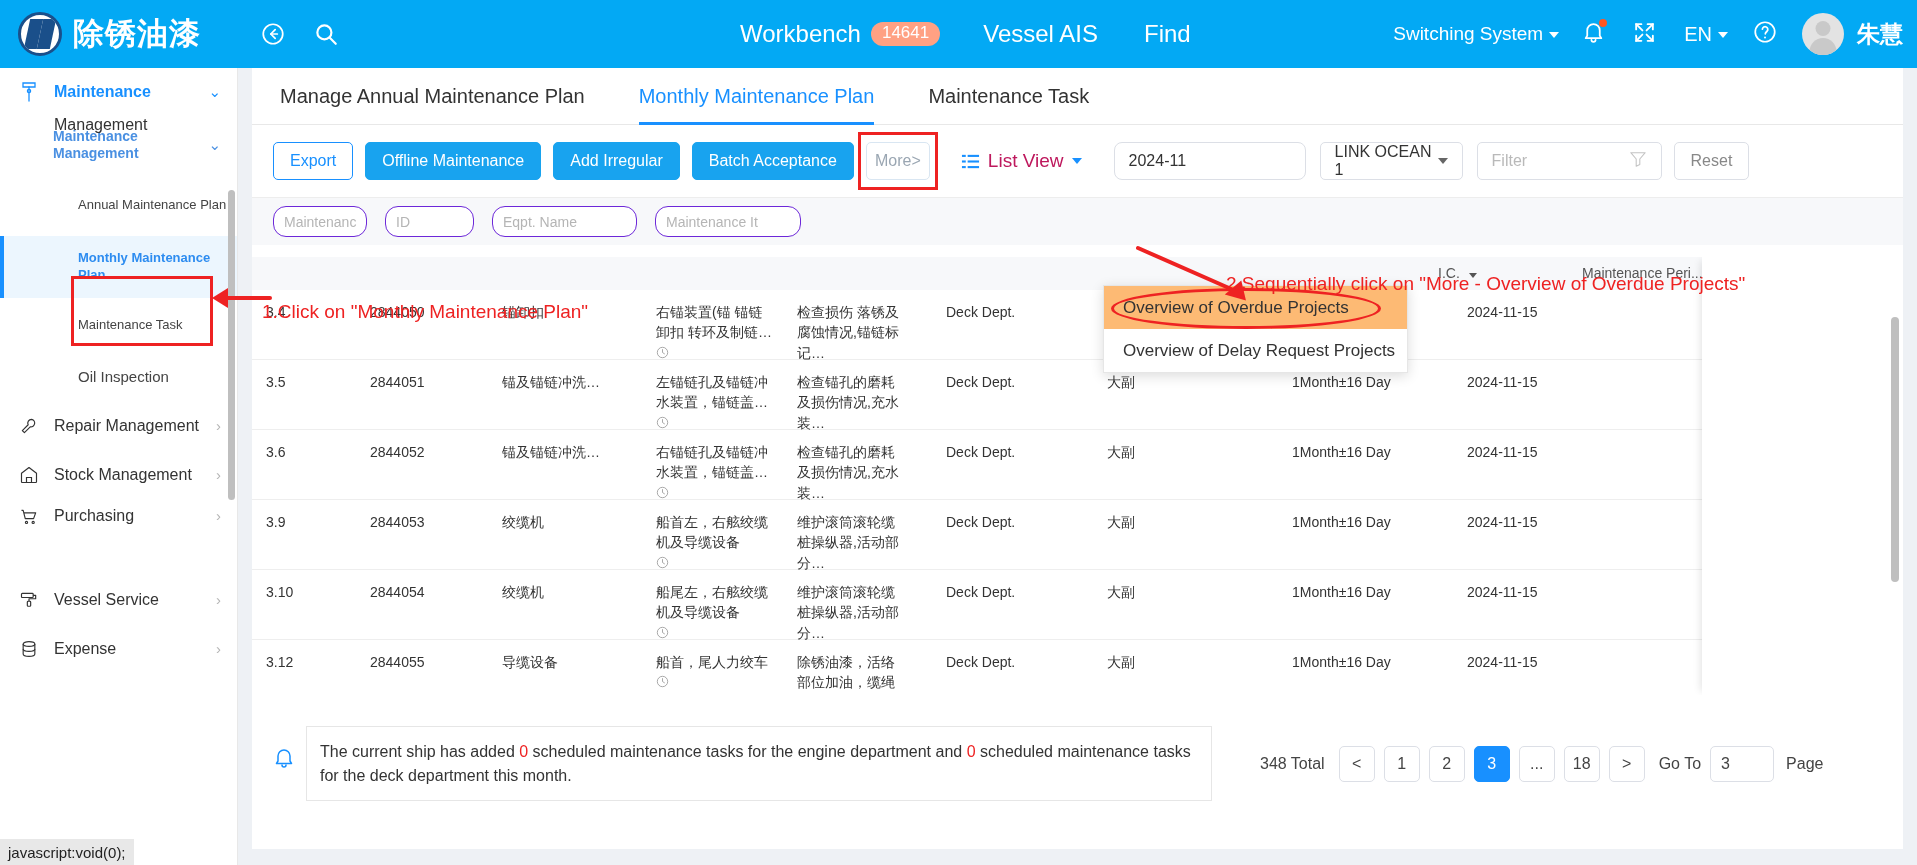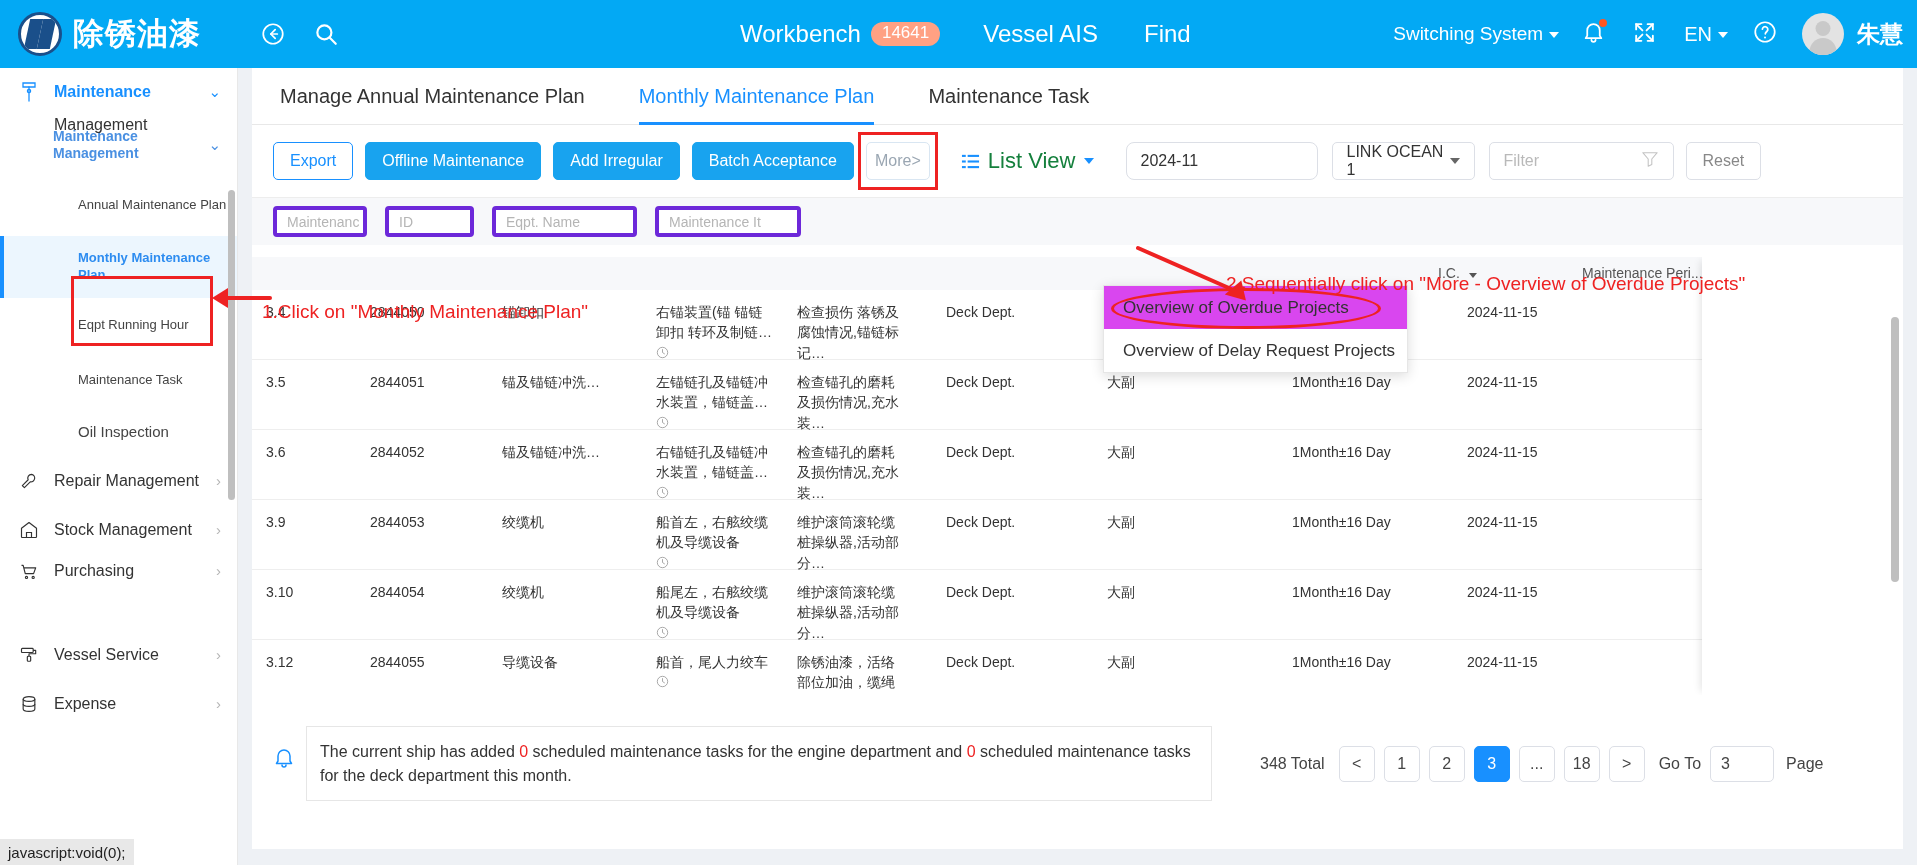--- a/index.html
+++ b/index.html
@@ -204,21 +204,21 @@
   .btn-ghost { background: #fff; border: 1px solid #d9e6f2; color: #9aa6b2; }
   #more-btn-wrap { position: relative; flex: none; margin-right: 12px; }
   #more-btn { margin-right: 0; width: 64px; }
   #more-hl {
     position: absolute; left: -8px; top: -10px; width: 80px; height: 58px;
     border: 3px solid #ee2222; pointer-events: none;
   }
 
   #listview-btn {
     display: flex; align-items: center; margin-left: 19px; cursor: pointer;
-    color: #15803d; font-size: 22px; white-space: nowrap; flex: none;
+    color: #be185d; font-size: 19px; white-space: nowrap; flex: none;
   }
   #listview-icon { margin-right: 8px; display: flex; }
   #listview-caret {
     width: 0; height: 0; margin-left: 8px;
     border-left: 5px solid transparent; border-right: 5px solid transparent;
     border-top: 6px solid #1890ff;
   }
 
   .tb-input {
     height: 38px; border: 1px solid #dcdfe6; border-radius: 5px;
@@ -246,33 +246,33 @@
   
   #more-menu {
     position: absolute; left: 865px; top: 217px; width: 305px;
     background: #fff; border: 1px solid #e6e6e6;
     box-shadow: 0 3px 12px rgba(0,0,0,.14); z-index: 40;
   }
   .menu-item {
     height: 43px; display: flex; align-items: center; padding-left: 19px;
     font-size: 17px; color: #333; cursor: pointer; white-space: nowrap;
   }
-  #menu-overdue { background: #d946ef; }
+  #menu-overdue { background: #fdba74; }
   #menu-ellipse {
     position: absolute; left: 7px; top: 2px; width: 270px; height: 41px;
     border: 3px solid #ee2222; border-radius: 50%; pointer-events: none;
   }
 
   
   #filter-row {
     height: 48px; background: #f7f8fa; display: flex; align-items: center;
     padding-left: 21px; border-top: 1px solid #ededed;
   }
   .filt {
-    height: 31px; border: 4px solid #6d28d9; border-radius: 4px;
+    height: 31px; border: 1px solid #6d28d9; border-radius: 13px;
     background: #fff; font-size: 14px; color: #b5b5b5;
     display: flex; align-items: center; padding: 0 10px;
     overflow: hidden; white-space: nowrap; flex: none; margin-right: 18px;
   }
 
   
   #table-area {
     position: absolute; left: 0; top: 189px; width: 1651px; height: 438px;
     overflow: hidden;
   }
@@ -431,23 +431,20 @@
   <div class="side-row" id="side-mm">
     <span id="side-mm-label">Maintenance Management</span>
     <span id="side-mm-chev">⌄</span>
   </div>
 
   <div class="sub-row" id="side-annual">
     <span class="sub-label">Annual Maintenance Plan</span>
   </div>
   <div class="sub-row" id="side-monthly">
     <span class="sub-label">Monthly Maintenance Plan</span>
-  </div>
-  <div class="sub-row" id="side-eqpt">
-    <span class="sub-label">Eqpt Running Hour</span>
   </div>
   <div class="sub-row" id="side-mtask">
     <span class="sub-label">Maintenance Task</span>
   </div>
   <div class="sub-row" id="side-oil">
     <span class="sub-label" style="font-size:15px;">Oil Inspection</span>
   </div>
 
   <div class="side-row" id="side-repair">
     <span class="side-icon">

